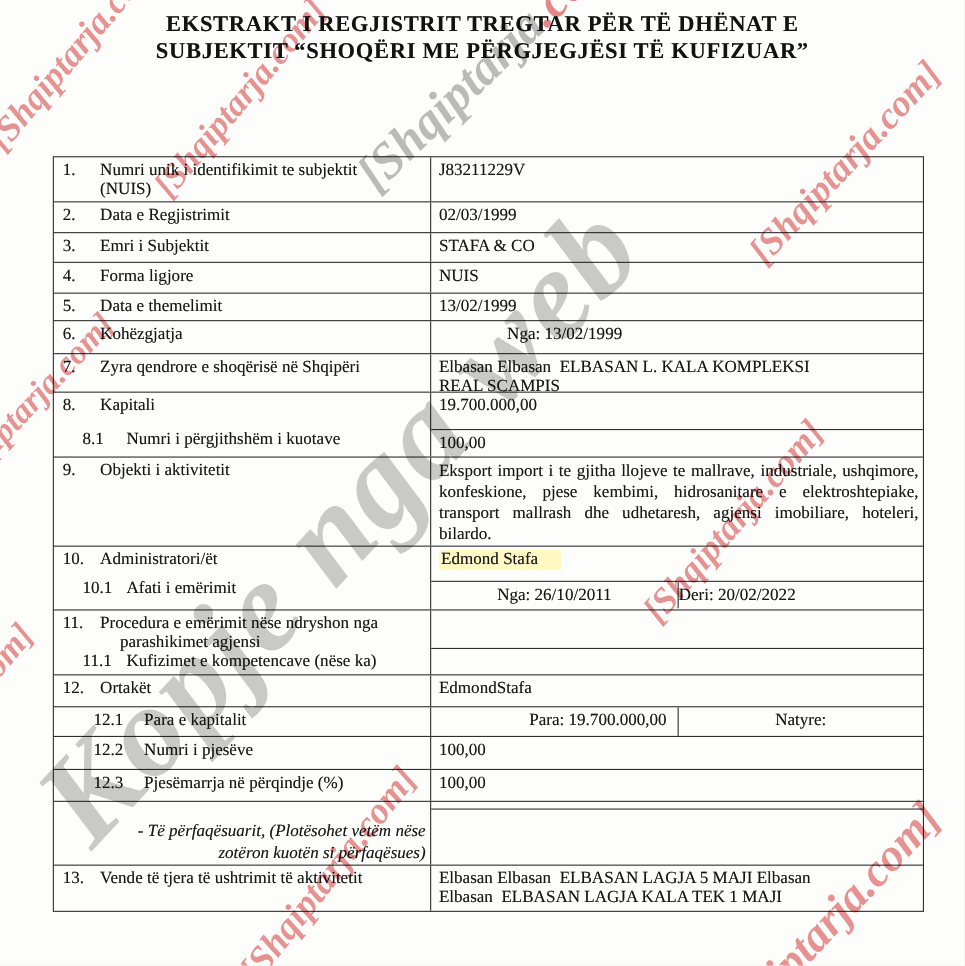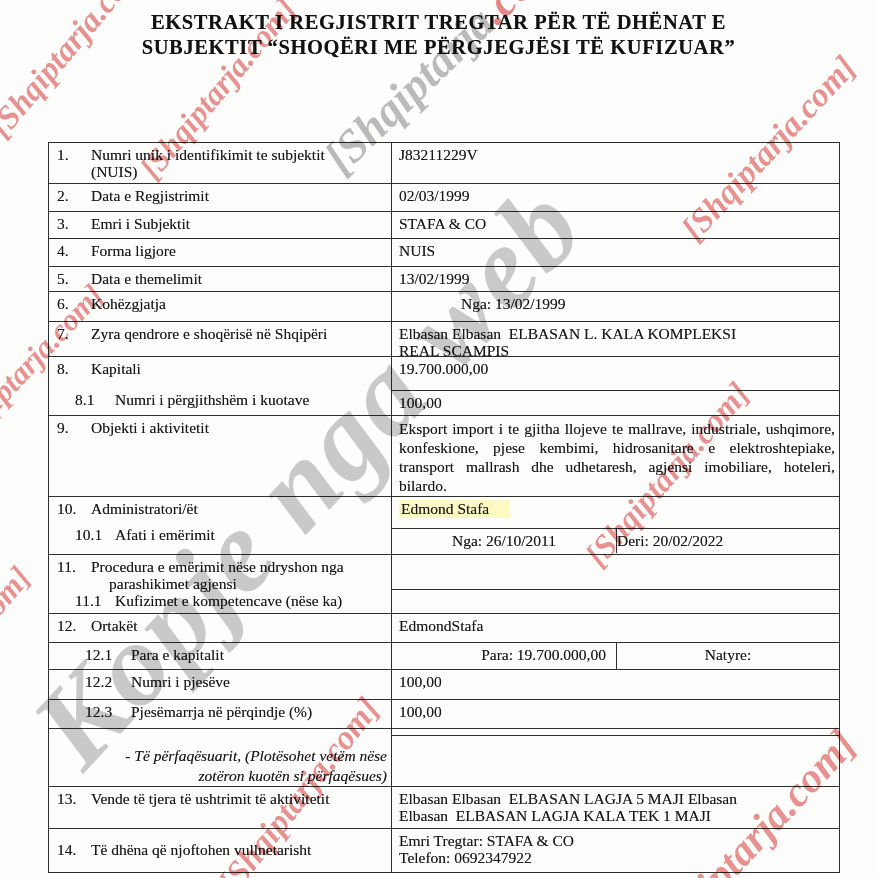--- a/index.html
+++ b/index.html
@@ -262,32 +262,20 @@
         <div class="cl">
             <div class="lineflex">
               <span class="no">13.</span>
               <span class="lb">Vende të tjera të ushtrimit të aktivitetit</span>
             </div>
           </div>
         <div class="cr prewrap">Elbasan Elbasan  ELBASAN LAGJA 5 MAJI Elbasan
 Elbasan  ELBASAN LAGJA KALA TEK 1 MAJI</div>
       </div>
 
-      <div class="row" style="height:44px">
-        <div class="cl" style="padding-top:12px">
-            <div class="lineflex">
-              <span class="no">14.</span>
-              <span class="lb">Të dhëna që njoftohen  vullnetarisht</span>
-            </div>
-          </div>
-        <div class="cr">
-          <span>Emri Tregtar: STAFA &amp; CO</span><br>
-          <span>Telefon: 0692347922</span>
-        </div>
-      </div>
 
     </div>
   </div>
 
   <div class="wmlayer">
     <div class="wm wm-big" style="left:55px;top:688px;font-size:118px;transform:rotate(-47deg)">Kopje nga web</div>
 
     <div class="wm" style="left:332px;top:142px;font-size:46px;transform:rotate(-44deg)"><span class="wm-gray">[Shqiptarja</span><span class="tld">.com]</span></div>
 
     <div class="wm wm-red" style="left:-4px;top:116px;font-size:33px;transform:rotate(-50deg)">[Shqiptarja.com]</div>

